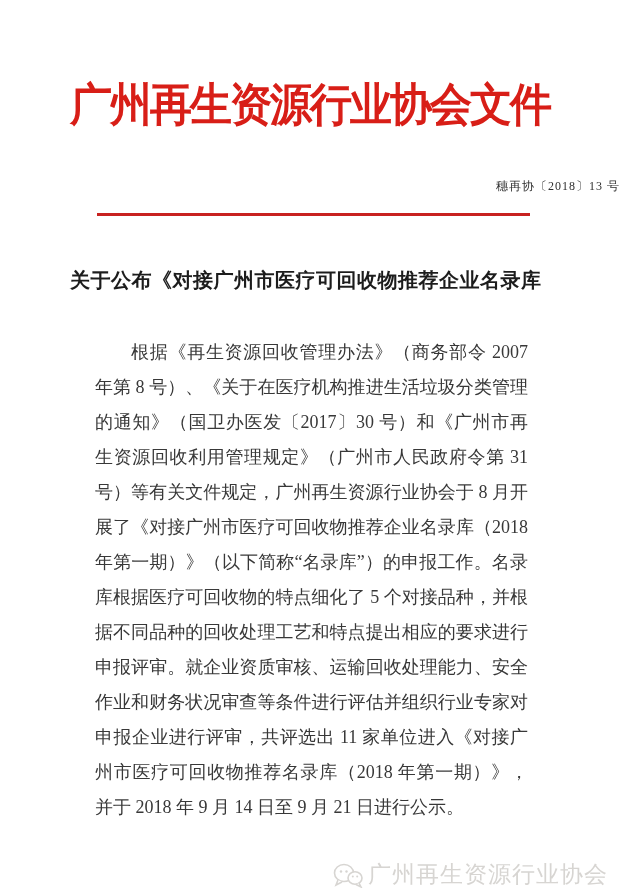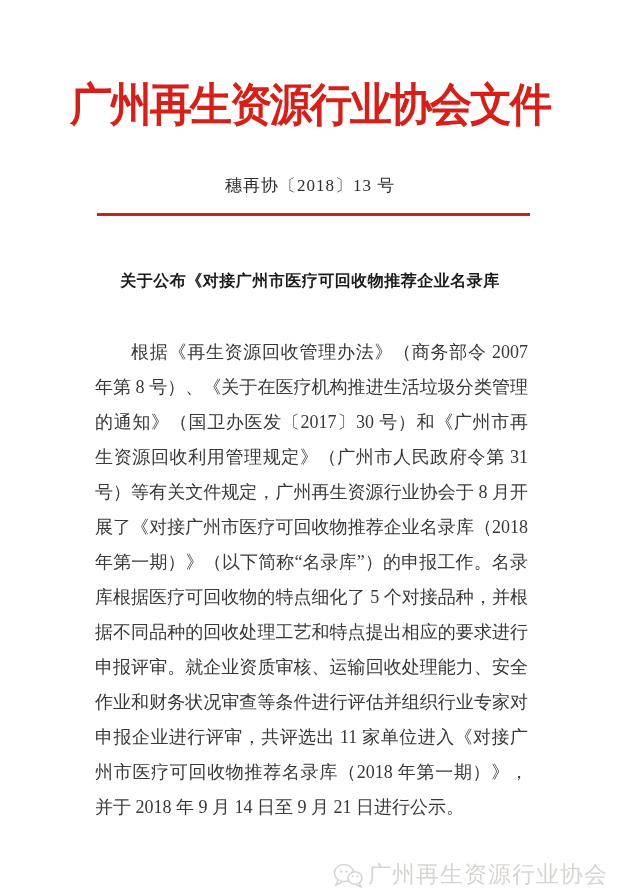--- a/index.html
+++ b/index.html
@@ -22,36 +22,36 @@
     text-align: center;
     font-size: 42px;
     font-weight: bold;
     letter-spacing: -2px;
     color: #d81e17;
     line-height: 1.2;
     transform: scaleY(1.08);
   }
   .doc-number {
     margin-top: 44px;
-    text-align: center;
-    font-size: 17px;
+    text-align: right;
+    font-size: 12px;
     color: #2e2e2e;
     line-height: 24px;
     letter-spacing: 1px;
   }
   .red-rule {
     height: 3px;
     background: #c82220;
     margin: 15px 90px 0 97px;
     border: none;
   }
   .doc-title {
     margin: 46px 70px 0 70px;
-    text-align: center;
-    font-size: 16px;
+    text-align: left;
+    font-size: 20px;
     font-weight: bold;
     color: #1c1c1c;
     line-height: 37px;
     letter-spacing: 0.5px;
   }
   .body-block {
     margin: 36px 92px 0 95px;
     color: #383838;
     font-size: 18px;
     line-height: 35px;

